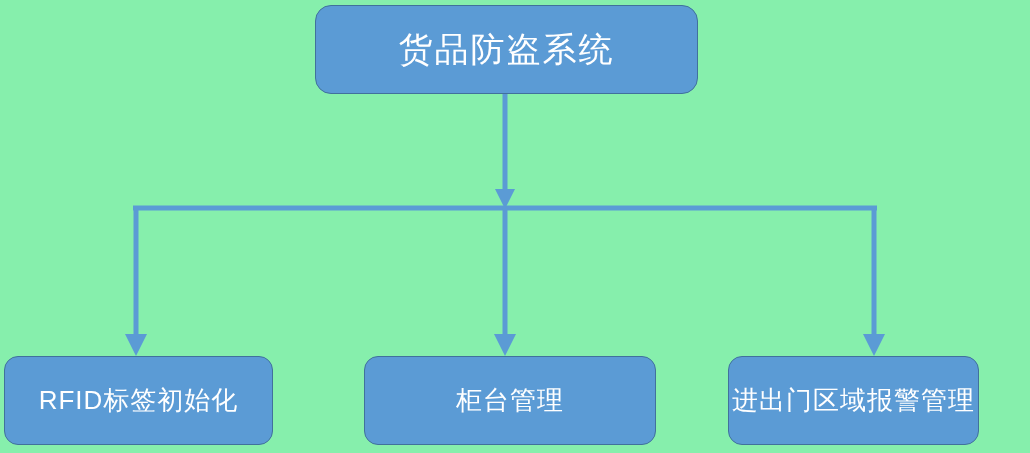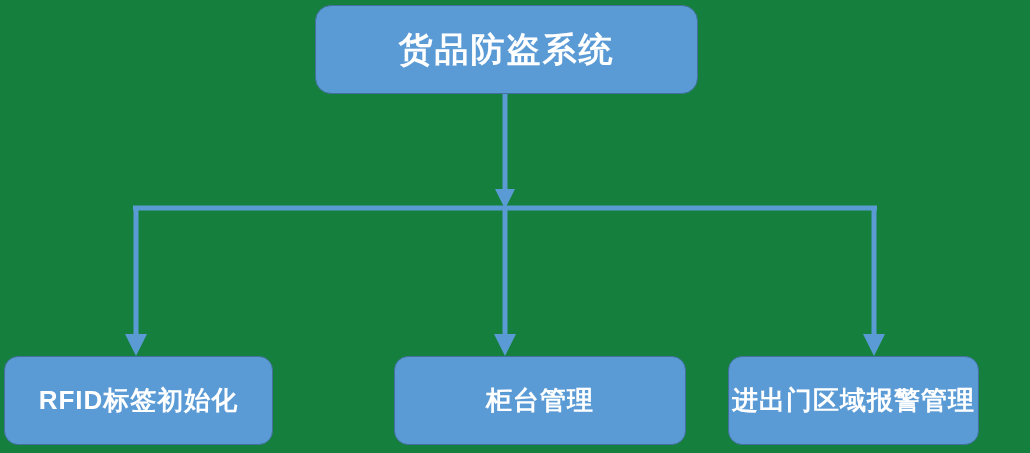--- a/index.html
+++ b/index.html
@@ -7,23 +7,22 @@
     padding: 0;
     background: #ffffff;
   }
   body {
     font-family: "Liberation Sans", sans-serif;
   }
   #diagram-canvas {
     position: relative;
     width: 1030px;
     height: 453px;
-    background: #15803d;
+    background: #86efac;
     overflow: hidden;
-    font-weight: bold;
   }
   .node-box {
     position: absolute;
     box-sizing: border-box;
     background: #5B9BD5;
     border: 1px solid #41719C;
     border-radius: 14px;
     display: flex;
     align-items: center;
     justify-content: center;
@@ -41,21 +40,21 @@
     border-radius: 16px;
     font-size: 34px;
     letter-spacing: 2px;
   }
   .node-child {
     top: 356px;
     height: 89px;
     font-size: 26px;
   }
   .node-child-1 { left: 4px;   width: 269px; }
-  .node-child-2 { left: 364px; width: 292px; margin-left: 30px; }
+  .node-child-2 { left: 364px; width: 292px; }
   .node-child-3 { left: 728px; width: 251px; }
 
   #connector-layer {
     position: absolute;
     left: 0;
     top: 0;
     width: 1030px;
     height: 453px;
     pointer-events: none;
   }

